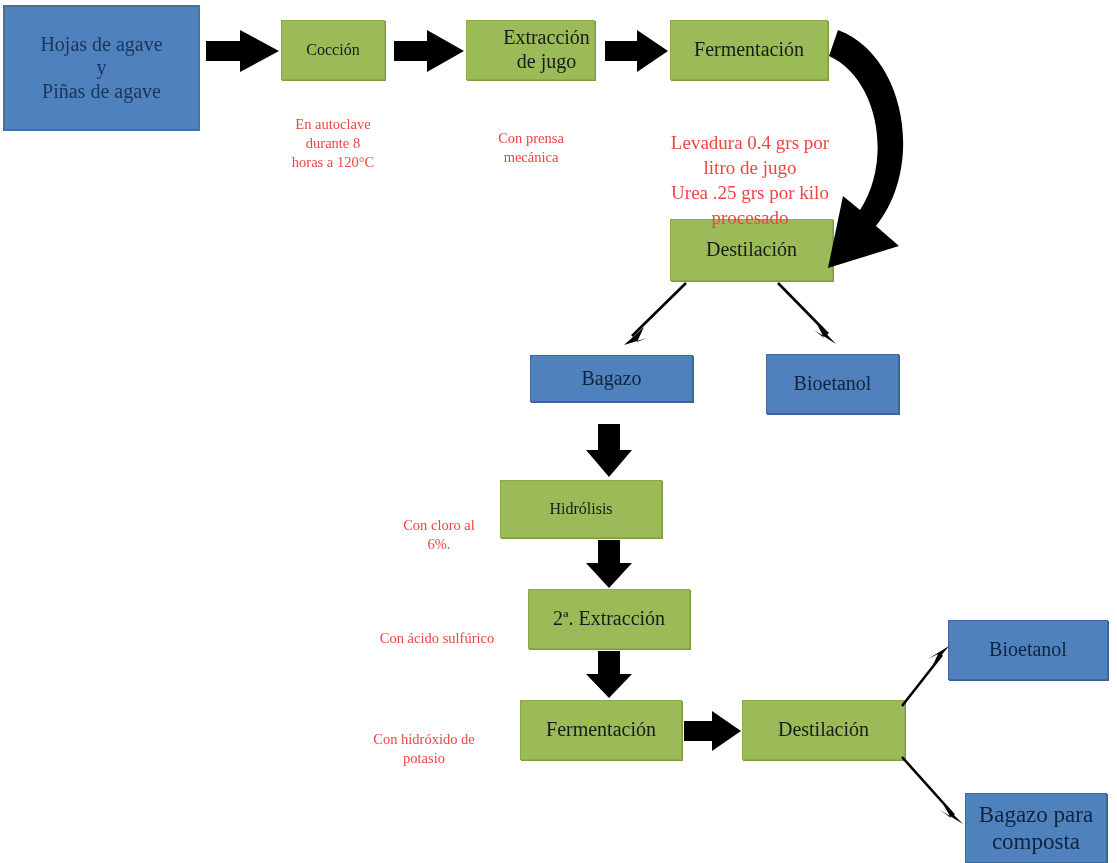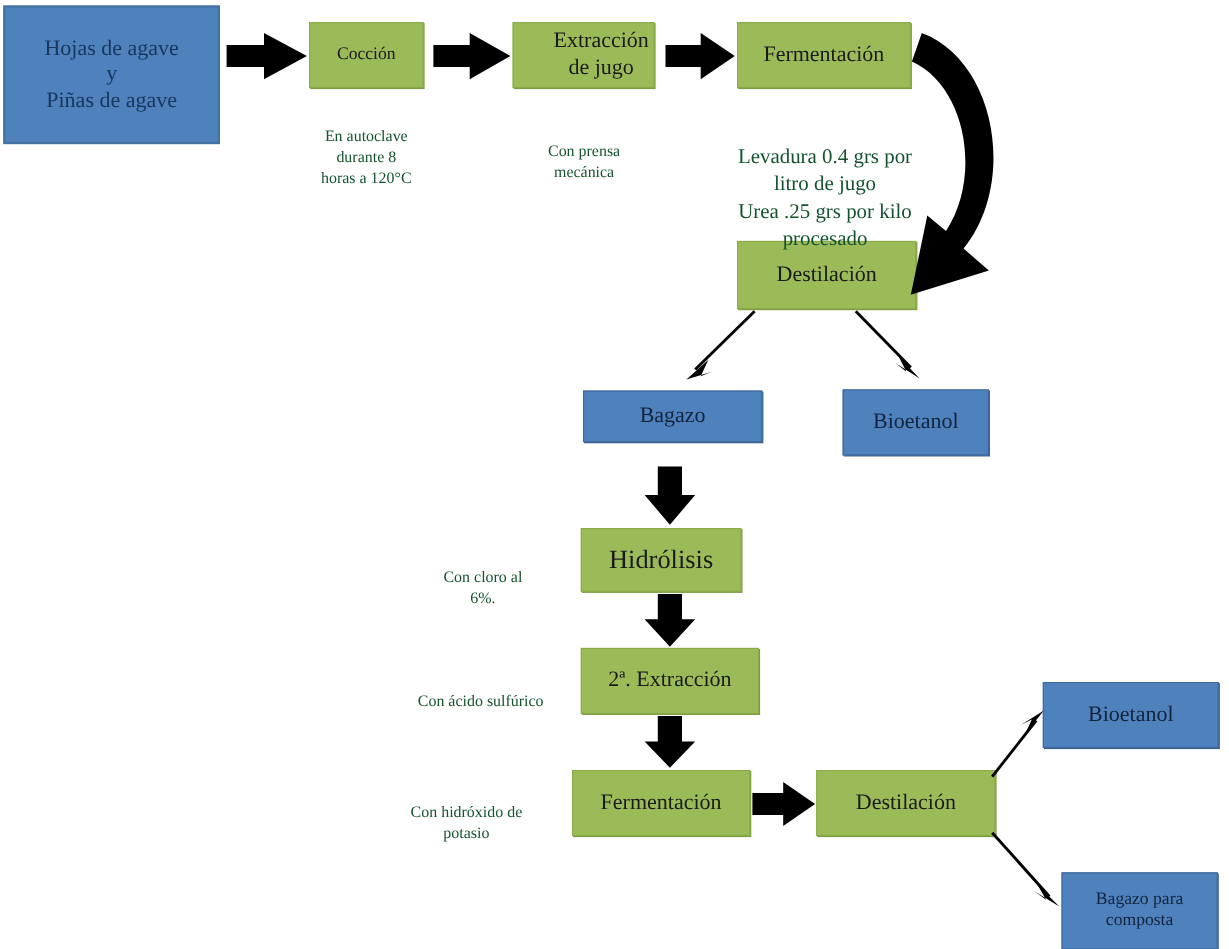--- a/index.html
+++ b/index.html
@@ -40,21 +40,21 @@
   }
   .node.blue { box-shadow: 1px 1px 0 #3b6291; }
   .node.bigblue {
     background: #4f81bd;
     border: 2px solid #4472a3;
     box-shadow: none;
   }
   .caption {
     position: absolute;
     text-align: center;
-    color: #14532d;
+    color: #ef4444;
     line-height: 1.32;
     white-space: pre-line;
     font-family: "Liberation Serif", "DejaVu Serif", serif;
   }
   svg.overlay {
     position: absolute;
     left: 0;
     top: 0;
     width: 1117px;
     height: 863px;
@@ -90,41 +90,41 @@
   </div>
 
   <div class="node blue" style="left:530px; top:355px; width:163px; height:47px; font-size:20px;">
     <span>Bagazo</span>
   </div>
 
   <div class="node blue" style="left:766px; top:354px; width:133px; height:60px; font-size:20px;">
     <span>Bioetanol</span>
   </div>
 
-  <div class="node green" style="left:528px; top:480px; width:146px; height:58px; font-size:24px;">
+  <div class="node green" style="left:500px; top:480px; width:162px; height:58px; font-size:16px;">
     <span>Hidrólisis</span>
   </div>
 
   <div class="node green" style="left:528px; top:589px; width:162px; height:60px; font-size:20px;">
     <span>2ª. Extracción</span>
   </div>
 
   <div class="node green" style="left:520px; top:700px; width:162px; height:60px; font-size:20px;">
     <span>Fermentación</span>
   </div>
 
   <div class="node green" style="left:742px; top:700px; width:163px; height:60px; font-size:20px;">
     <span>Destilación</span>
   </div>
 
   <div class="node blue" style="left:948px; top:620px; width:160px; height:60px; font-size:20px;">
     <span>Bioetanol</span>
   </div>
 
-  <div class="node blue" style="left:965px; top:793px; width:142px; height:70px; font-size:16px;">
+  <div class="node blue" style="left:965px; top:793px; width:142px; height:70px; font-size:23px;">
     <span>Bagazo para
 composta</span>
   </div>
 
   <div class="caption" style="left:268px; top:96px; width:130px; font-size:14.5px;">
     <span>En autoclave
 durante 8
 horas a 120°C</span>
   </div>
 

